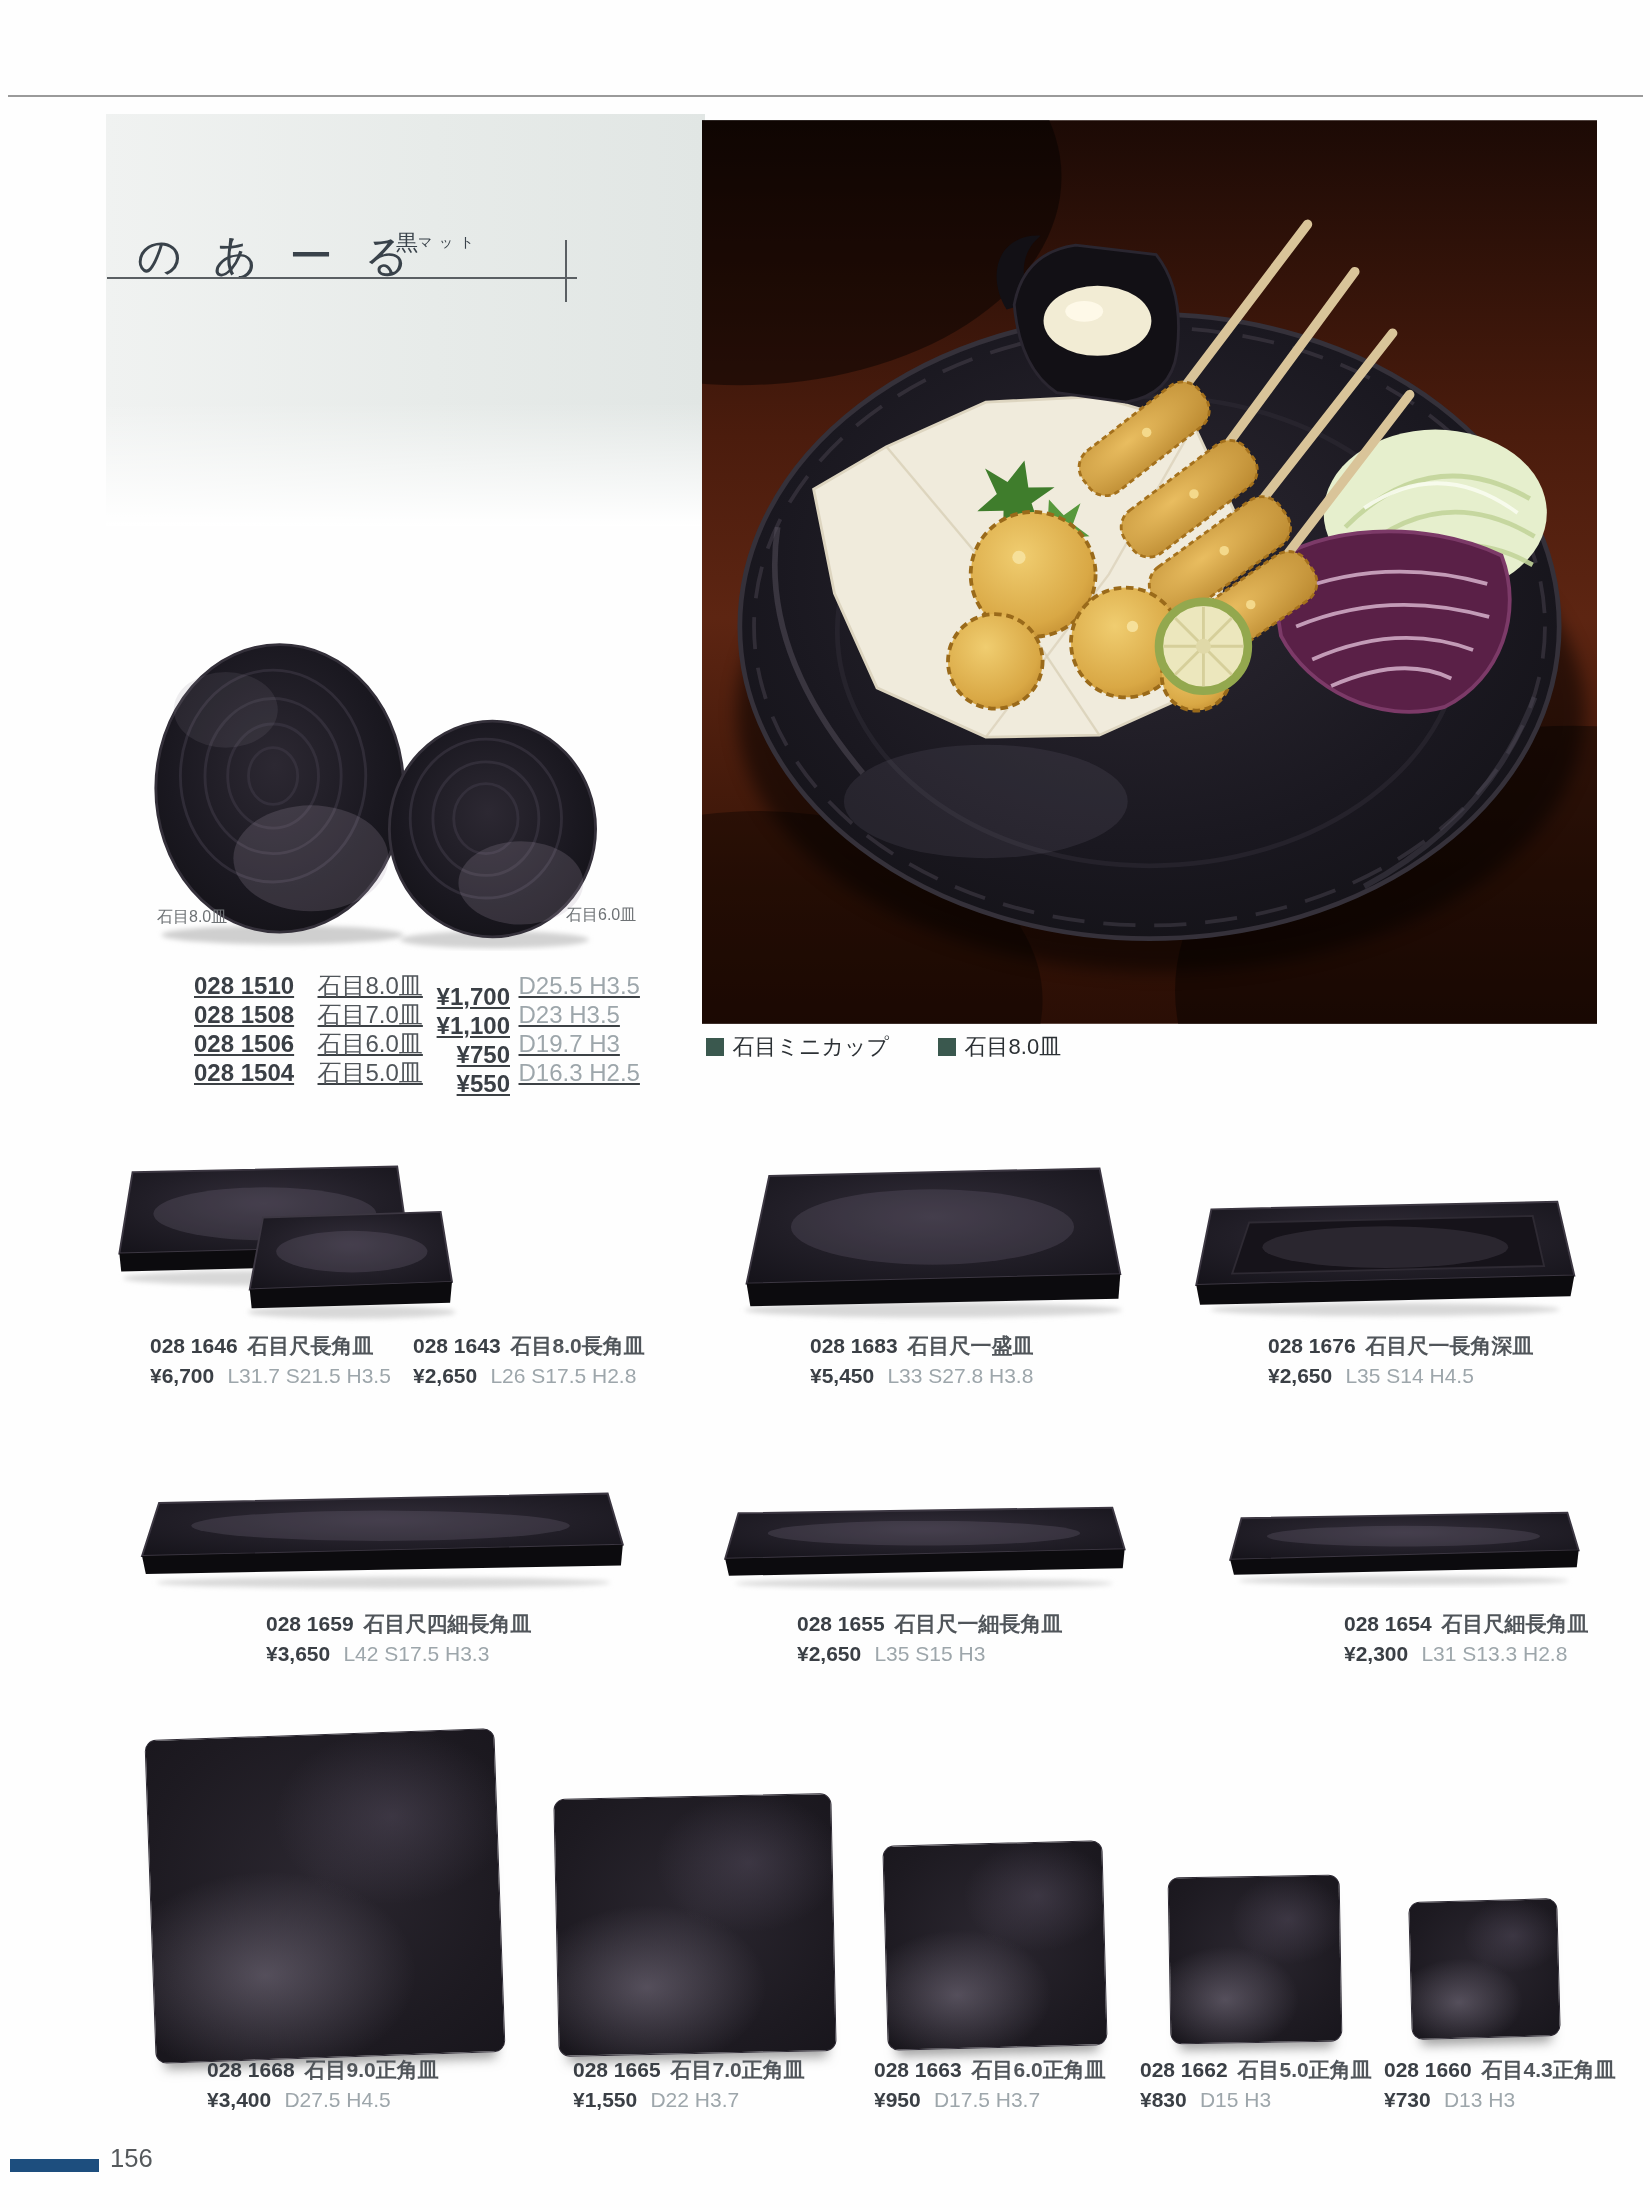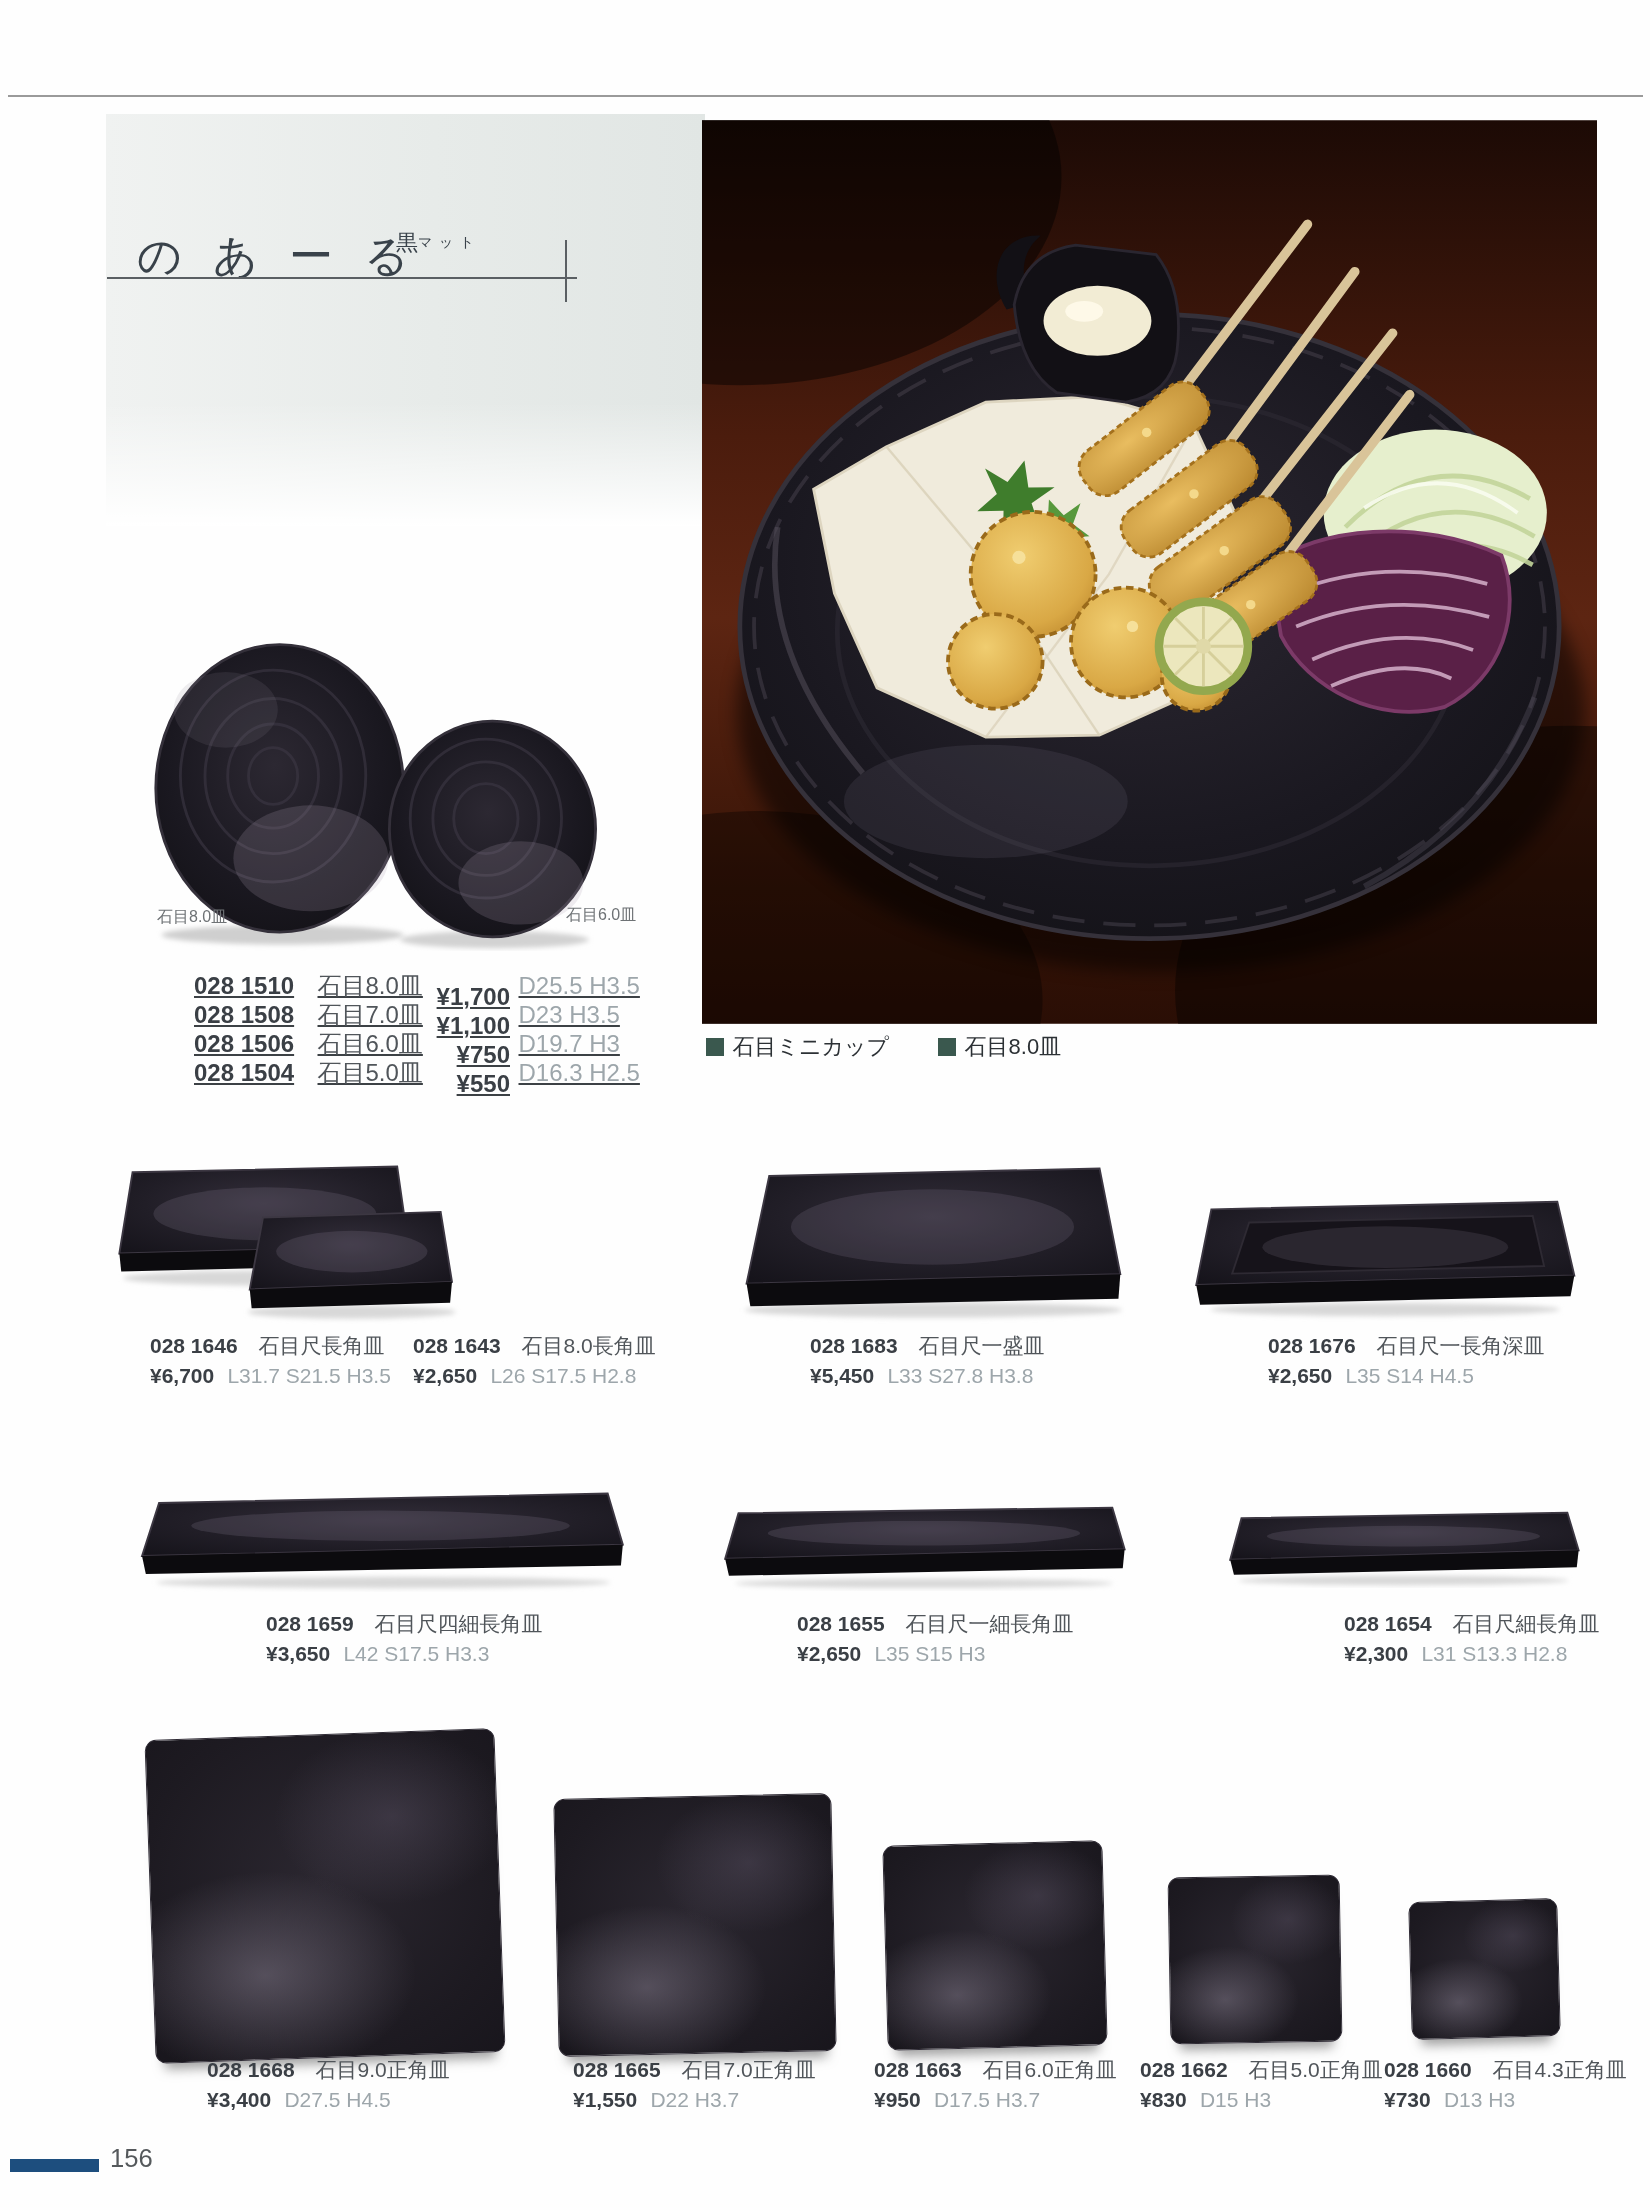--- a/index.html
+++ b/index.html
@@ -39,21 +39,21 @@
   .photo-label{position:absolute;font-size:16px;color:#6e7275;white-space:nowrap;}
   
   .round-list{position:absolute;left:194px;top:961px;font-size:24px;text-decoration:underline;}
   .rrow{display:grid;grid-template-columns:115px 106px 78px auto;column-gap:8.5px;height:29px;align-items:center;}
   .code{font-weight:bold;color:#3a3f45;white-space:nowrap;}
   .rname{color:#50555a;white-space:nowrap;}
   .rprice{font-weight:bold;color:#3a3f45;text-align:right;white-space:nowrap;margin-top:22px;}
   .rdims{color:#9da6ab;white-space:nowrap;}
   
   .entry{position:absolute;font-size:21px;line-height:30px;white-space:nowrap;}
-  .entry .name{color:#50555a;margin-left:21px;}
+  .entry .name{color:#50555a;margin-left:10px;font-weight:bold;}
   .entry .price{font-weight:bold;color:#3a3f45;}
   .entry .dims{color:#9da6ab;margin-left:13.2px;}
   
   .pphoto{position:absolute;}
   
   .sqplate{
     position:absolute;border-radius:11.4px;border:1.9px solid #2f2b35;
     background:
       radial-gradient(ellipse 62% 46% at 32% 74%, rgba(168,158,178,0.38), rgba(168,158,178,0) 70%),
       radial-gradient(ellipse 52% 42% at 70% 26%, rgba(112,102,124,0.32), rgba(112,102,124,0) 65%),

